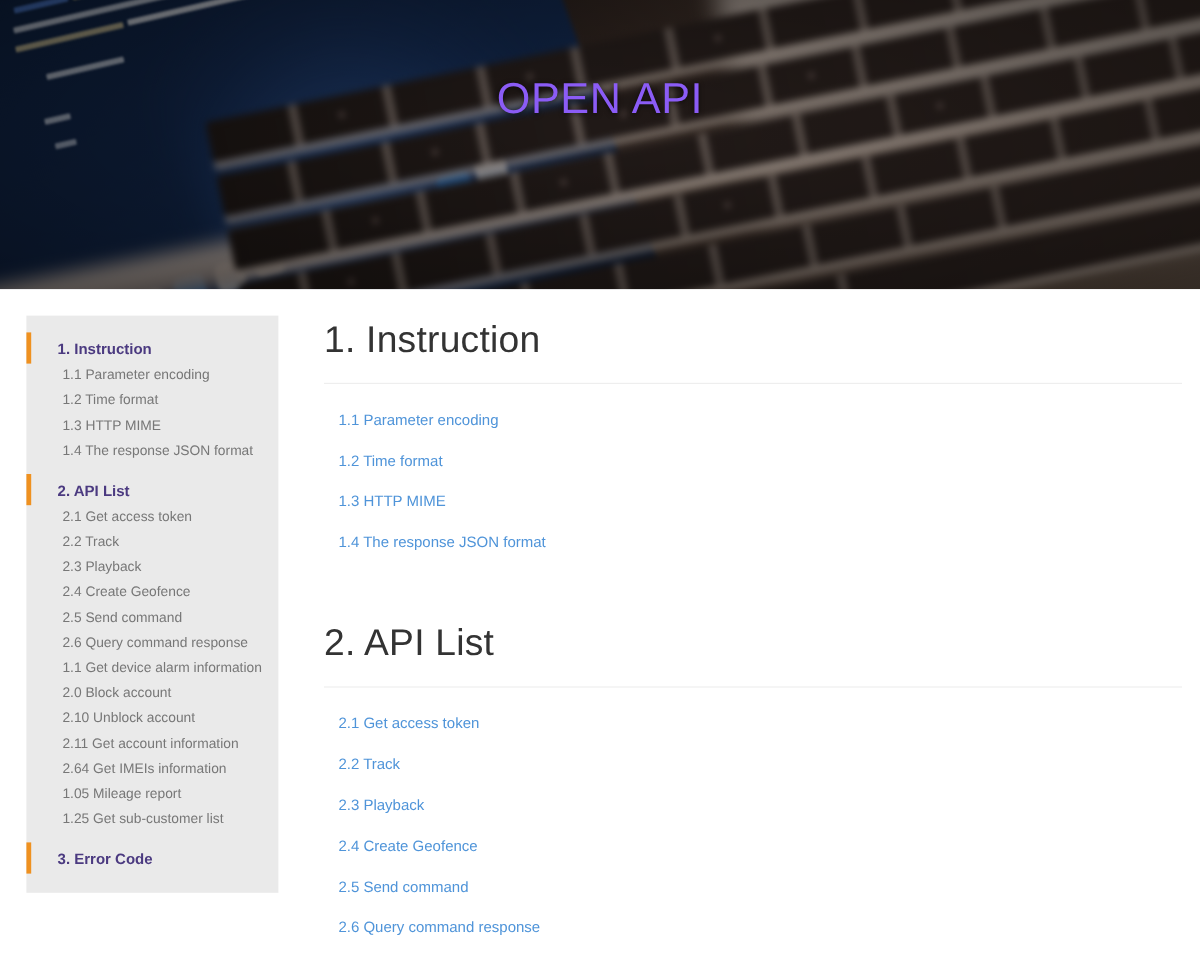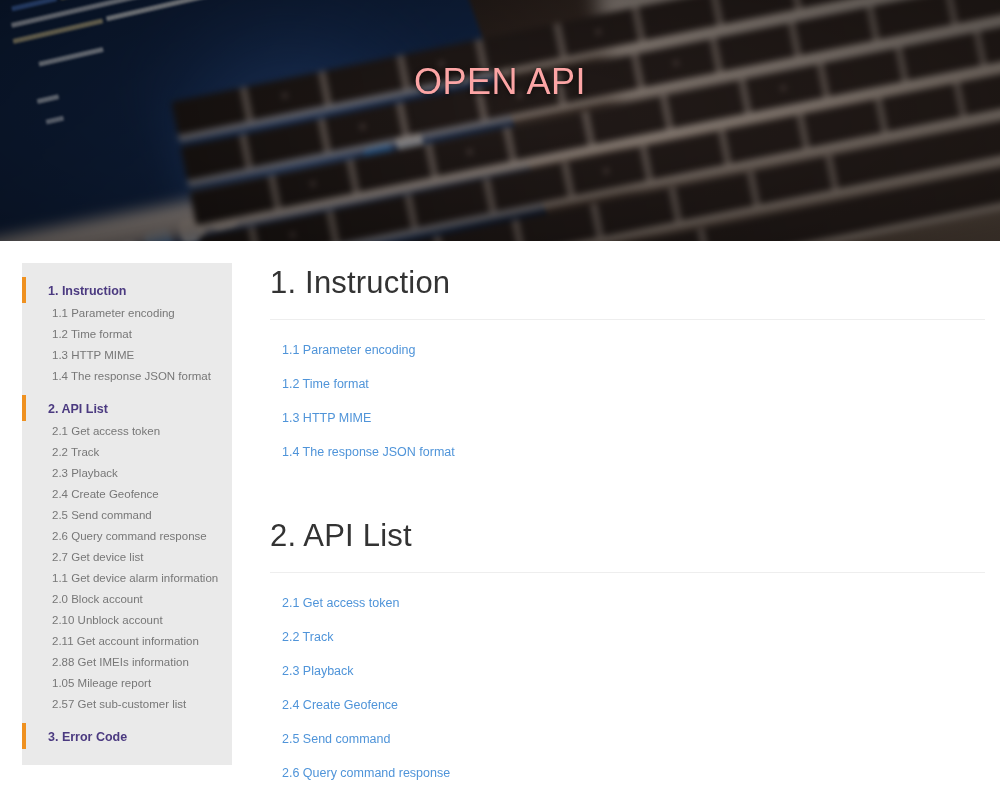--- a/index.html
+++ b/index.html
@@ -173,21 +173,21 @@
     inset: 0;
     text-align: center;
   }
   .hero-title {
     position: absolute;
     top: 61px;
     left: 0; right: 0;
     font-size: 36px;
     font-weight: 400;
     letter-spacing: 0.5px;
-    color: #fca5a5;
+    color: #8b5cf6;
     text-shadow: 0 1px 4px rgba(0,0,0,.55);
   }
   .hero-sub {
     position: absolute;
     top: 119px;
     left: 0; right: 0;
     font-size: 13px;
     font-weight: 400;
     color: #f2f2f2;
     text-shadow: 0 1px 3px rgba(0,0,0,.6);
@@ -388,28 +388,27 @@
       <div class="nav-item">1.3 HTTP MIME</div>
       <div class="nav-item">1.4 The response JSON format</div>
       <div class="nav-gap"></div>
       <div class="nav-section"><span class="nav-section-label">2. API List</span></div>
       <div class="nav-item">2.1 Get access token</div>
       <div class="nav-item">2.2 Track</div>
       <div class="nav-item">2.3 Playback</div>
       <div class="nav-item">2.4 Create Geofence</div>
       <div class="nav-item">2.5 Send command</div>
       <div class="nav-item">2.6 Query command response</div>
-      <div class="nav-item">2.7 Get device list</div>
       <div class="nav-item">1.1 Get device alarm information</div>
       <div class="nav-item">2.0 Block account</div>
       <div class="nav-item">2.10 Unblock account</div>
       <div class="nav-item">2.11 Get account information</div>
-      <div class="nav-item">2.88 Get IMEIs information</div>
+      <div class="nav-item">2.64 Get IMEIs information</div>
       <div class="nav-item">1.05 Mileage report</div>
-      <div class="nav-item">2.57 Get sub-customer list</div>
+      <div class="nav-item">1.25 Get sub-customer list</div>
       <div class="nav-gap"></div>
       <div class="nav-section"><span class="nav-section-label">3. Error Code</span></div>
     </nav>
 
   <main class="content" id="content">
       <section class="sec-block">
         <h1 class="sec-heading">1. Instruction</h1>
         <div class="sec-rule"></div>
         <a class="toc-link" href="#">1.1 Parameter encoding</a>
         <a class="toc-link" href="#">1.2 Time format</a>

